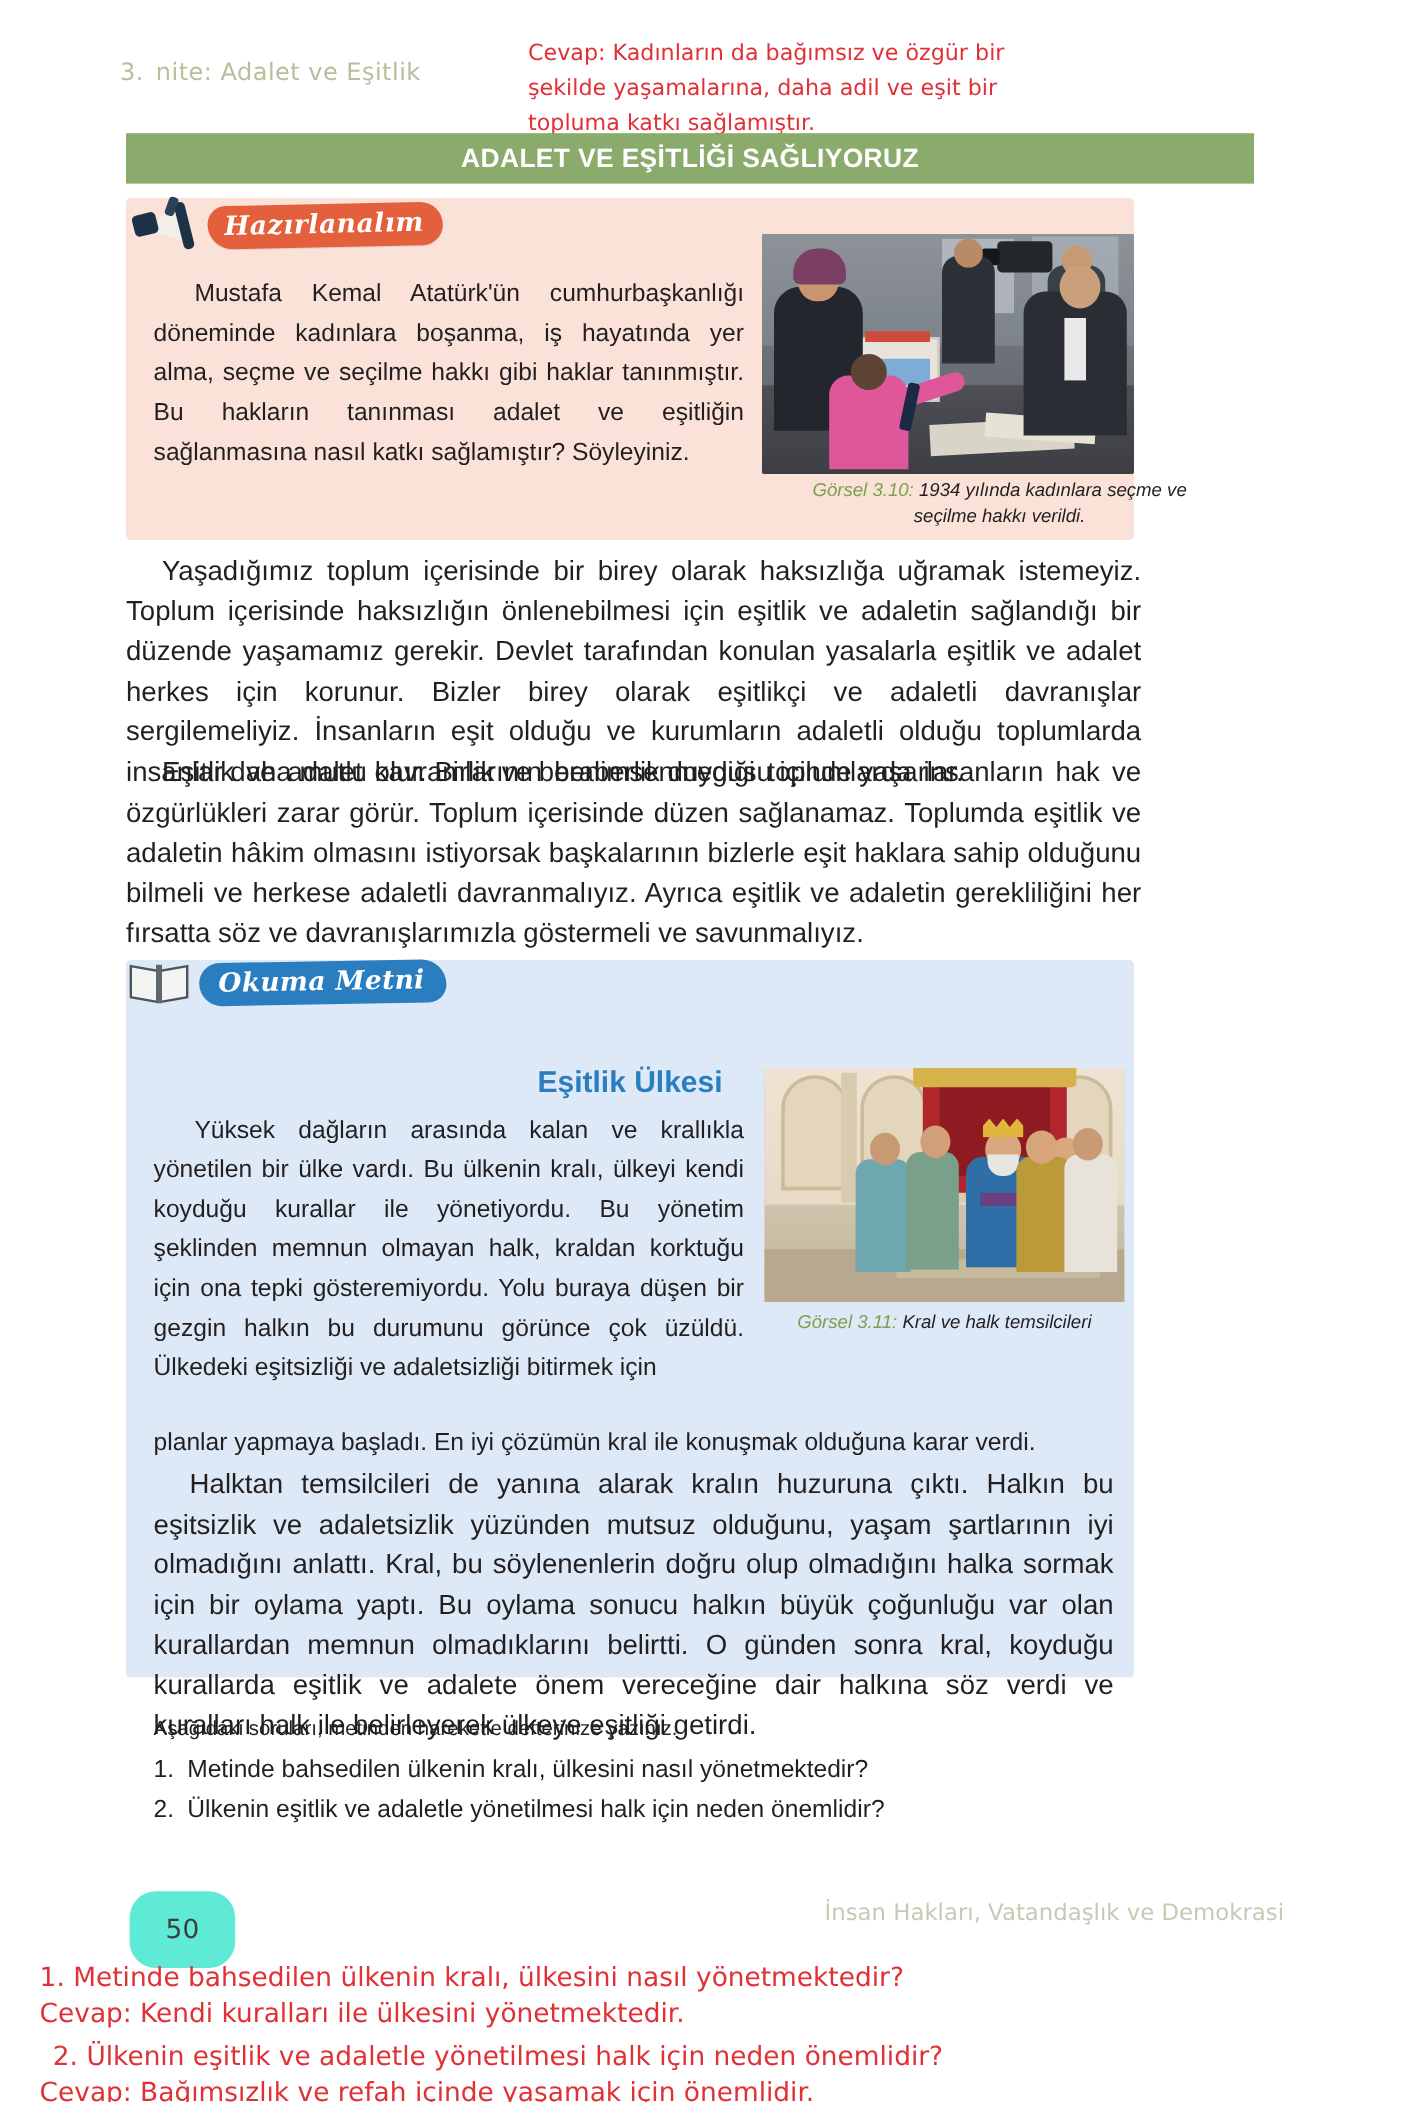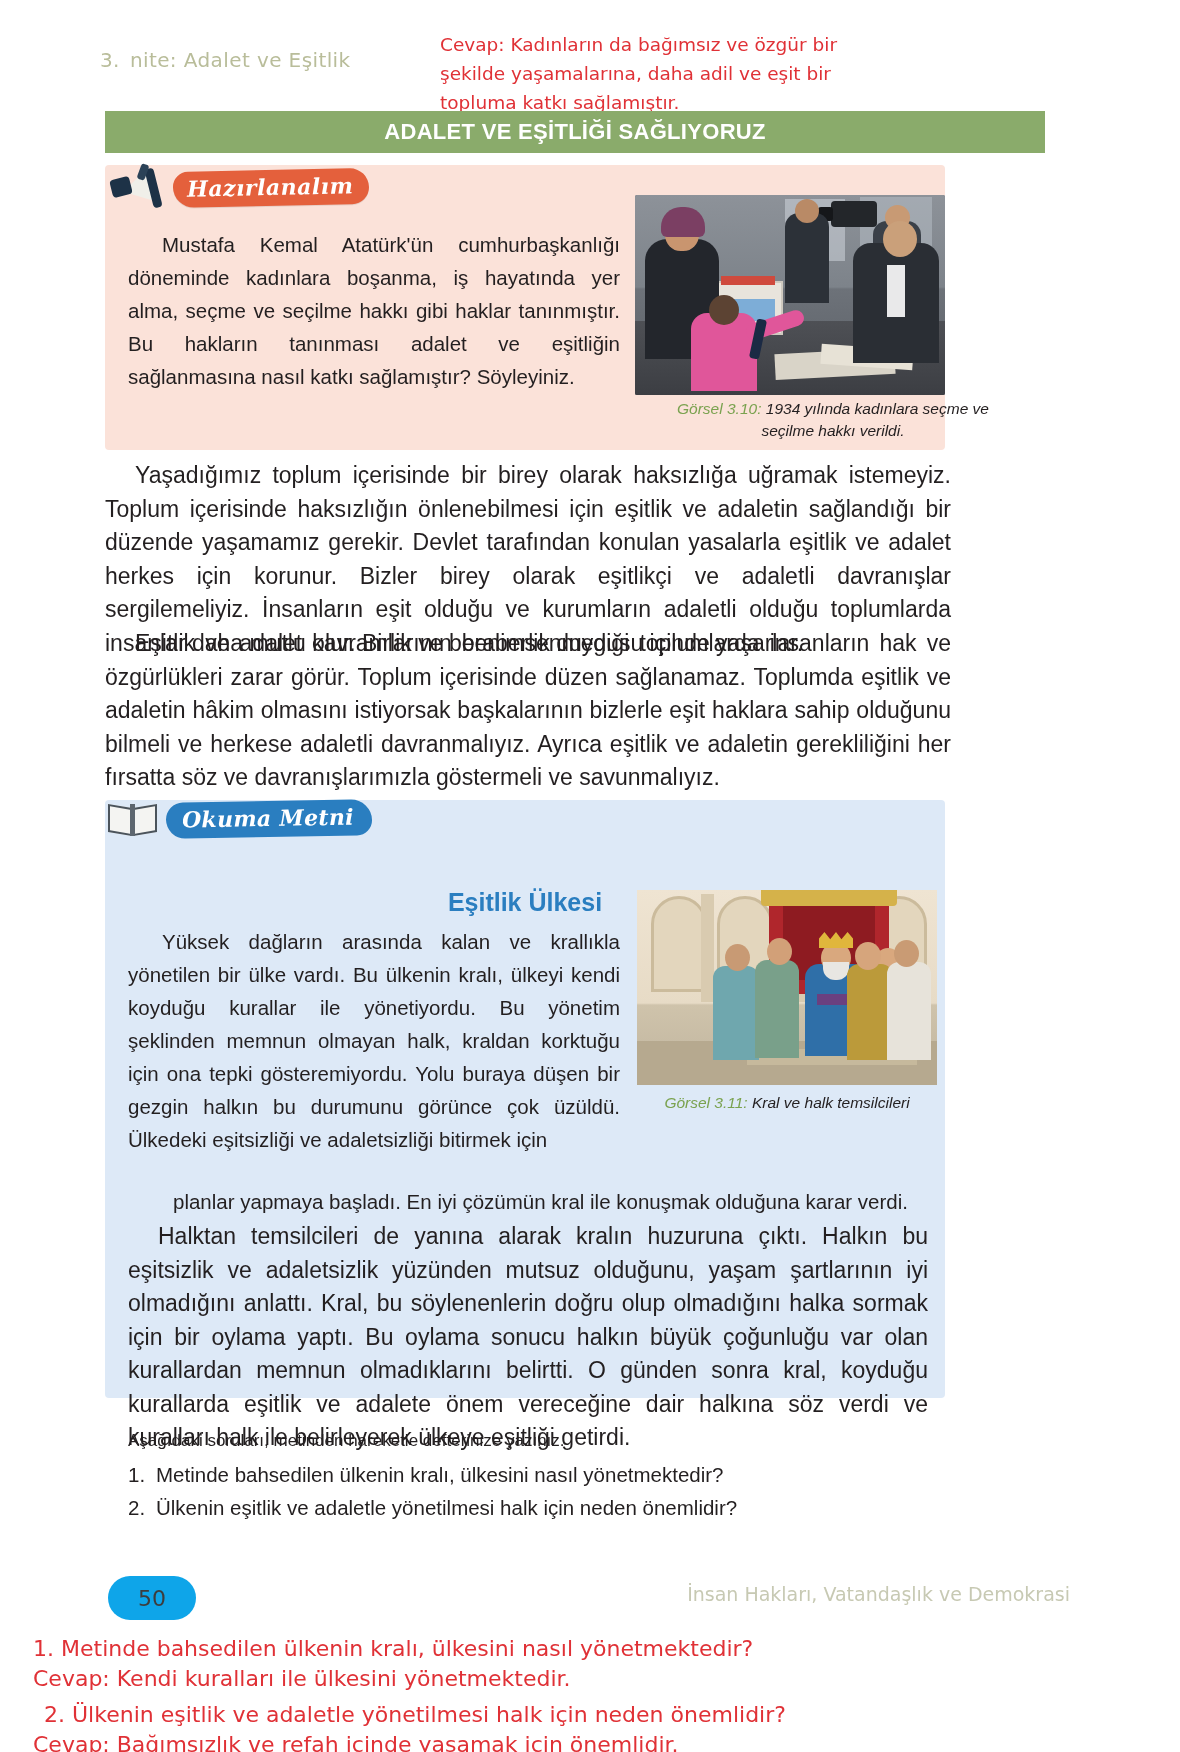--- a/index.html
+++ b/index.html
@@ -163,21 +163,20 @@
     text-align: justify;
     text-indent: 34px;
   }
   .story-a2 {
     position: absolute;
     left: 128px; top: 1185px;
     width: 800px;
     font-size: 20.5px;
     line-height: 33px;
     text-align: justify;
-    margin-left: 45px;
   }
   .photo2 {
     position: absolute;
     left: 637px; top: 890px;
     width: 300px; height: 195px;
     overflow: hidden;
     background: #d8cfc0;
   }
   .cap2 {
     position: absolute;
@@ -212,22 +211,22 @@
     font-size: 20.5px;
     line-height: 33px;
   }
   .q-item { display: flex; }
   .q-item .qn { width: 28px; flex: 0 0 28px; }
 
   
   .pagebadge {
     position: absolute;
     left: 108px; top: 1576px;
-    width: 88px; height: 44px;
-    background: #0ea5e9;
+    width: 88px; height: 64px;
+    background: #5eead4;
     border-radius: 22px;
     display: flex; align-items: center; justify-content: center;
     font-family: "DejaVu Sans", sans-serif;
     font-size: 22px;
     color: #3d3d3d;
   }
   .footer-txt {
     position: absolute;
     right: 110px; top: 1583px;
     font-family: "DejaVu Sans", sans-serif;

